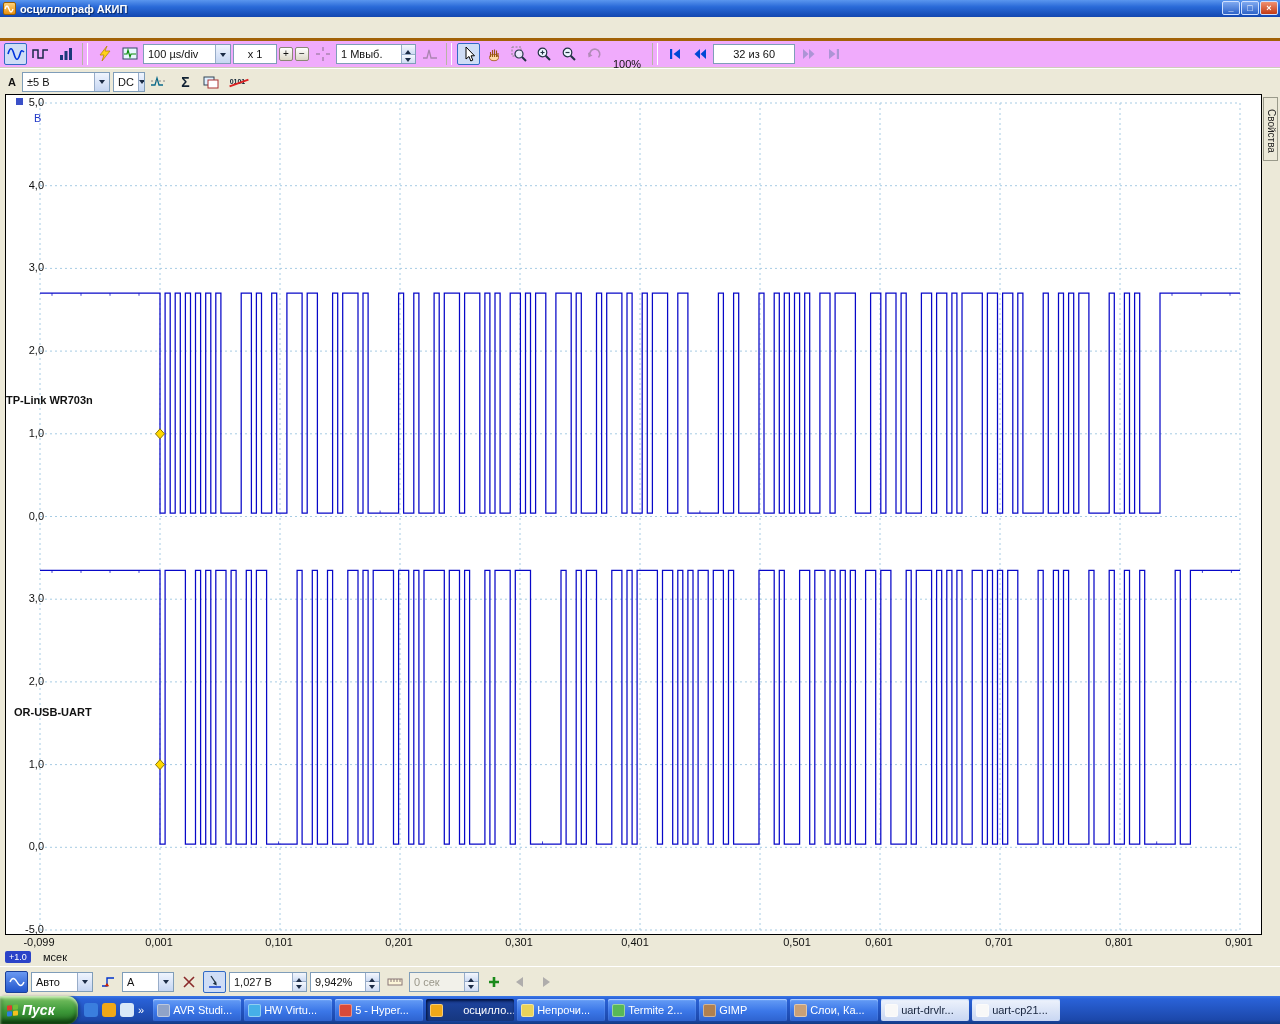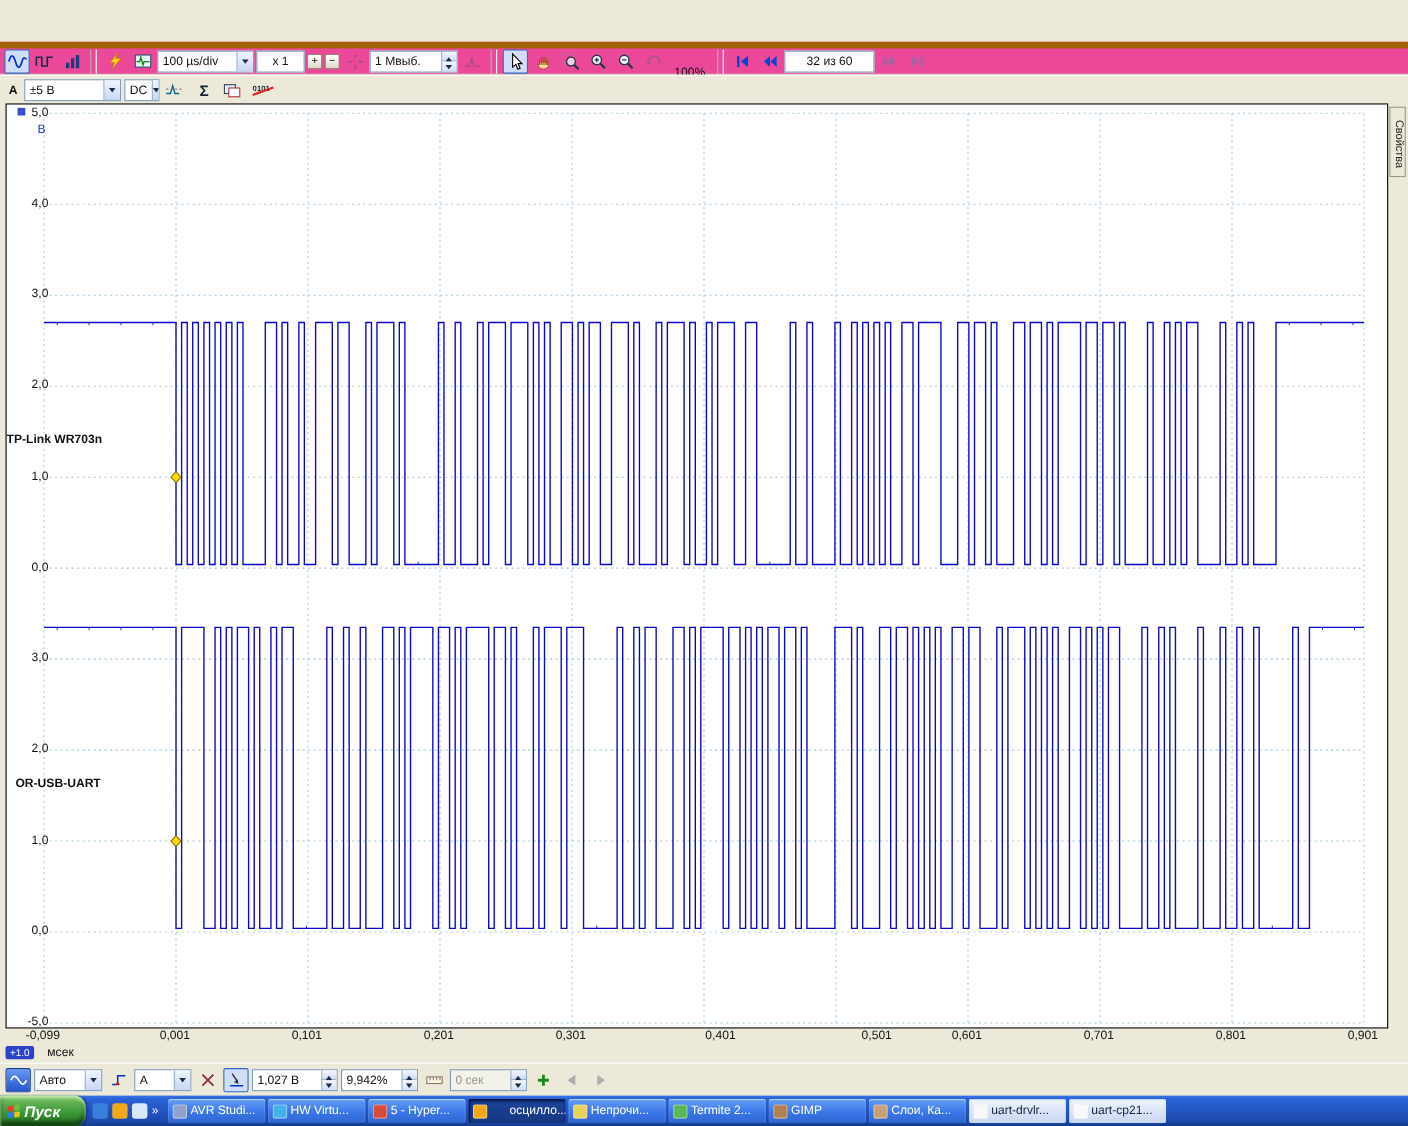--- a/index.html
+++ b/index.html
@@ -17,22 +17,22 @@
   .winbtns{position:absolute;right:2px;top:1px;display:flex;gap:1px;}
   .wbtn{width:18px;height:14px;border-radius:2px;border:1px solid #cfe0ff;
     background:linear-gradient(180deg,#7fa9f0,#2d63c8);color:#fff;font-size:9px;line-height:12px;
     text-align:center;font-weight:bold;}
   .wbtn.close{background:linear-gradient(180deg,#f09070,#c23a14);}
 
   
   .menubar{position:absolute;left:0;top:17px;width:1280px;height:21px;background:#ece9d8;
     border-bottom:1px solid #d8d4c4;padding-left:4px;display:flex;align-items:center;}
   .menu-item{padding:2px 8px;}
-  .toolbar{position:absolute;left:0;top:38px;width:1280px;height:30px;background:#ec4899;
-    border-top:6px solid #a16207;border-bottom:1px solid #d0ccba;display:flex;align-items:center;gap:2px;padding-left:4px;}
+  .toolbar{position:absolute;left:0;top:38px;width:1280px;height:30px;background:#f0abfc;
+    border-top:3px solid #a16207;border-bottom:1px solid #d0ccba;display:flex;align-items:center;gap:2px;padding-left:4px;}
   .channelbar{position:absolute;left:0;top:68px;width:1280px;height:26px;background:#ece9d8;
     border-top:1px solid #fff;display:flex;align-items:center;gap:3px;padding-left:5px;}
   .bottombar{position:absolute;left:0;top:966px;width:1280px;height:30px;background:#ece9d8;
     border-top:1px solid #fff;display:flex;align-items:center;gap:3px;padding-left:5px;}
 
   .tb{width:23px;height:22px;display:inline-flex;align-items:center;justify-content:center;
     border:1px solid transparent;border-radius:2px;flex:0 0 auto;}
   .tb.sel{background:#cfddf6;border-color:#316ac5;}
   .tb.dis{opacity:.45;}
   .tb.blue{background:linear-gradient(#6a99f2,#2255cc);border-color:#1a3f99;}
@@ -106,20 +106,33 @@
     font-size:10px;text-align:center;line-height:16px;flex:0 0 auto;}
   .chev{color:#fff;font-size:11px;}
   .tico{width:13px;height:13px;border-radius:3px;flex:0 0 auto;}
   .clock{color:#fff;font-size:11px;margin-left:5px;}
 </style>
 </head>
 <body>
 
 <div id="app">
 
+  <div class="titlebar">
+    <span class="app-icon">
+      <svg width="11" height="11">
+          <path d="M1 6 Q3 0 5 6 T9 6" fill="none" stroke="#fff" stroke-width="1.4"></path>
+        </svg>
+    </span>
+    <span class="title-text">осциллограф АКИП</span>
+    <span class="winbtns">
+      <span class="wbtn">_</span>
+      <span class="wbtn">□</span>
+      <span class="wbtn close">×</span>
+    </span>
+  </div>
 
 
   <div class="toolbar">
     <span class="tb sel">
       <svg width="18" height="16">
           <path d="M1 8 C3 1 5 1 7 8 C9 15 11 15 13 8 C14 4 15 4 17 6" fill="none" stroke="#0033dd" stroke-width="1.6"></path>
         </svg>
       </span>
     <span class="tb">
       <svg width="17" height="16">
@@ -298,21 +311,21 @@
         <span class="ylab" style="top: 745.3px;">0,0</span>
         <span class="ylab" style="top: 828px;">-5,0</span>
       </div>
   </div>
   <div class="xlabels" id="xlabels">
       <span style="left: 34px;">-0,099</span>
       <span style="left: 154px;">0,001</span>
       <span style="left: 274px;">0,101</span>
       <span style="left: 394px;">0,201</span>
       <span style="left: 514px;">0,301</span>
-      <span style="left: 650px; text-align: center;">0,401</span>
+      <span style="left: 630px; text-align: center;">0,401</span>
       <span style="left: 792px;">0,501</span>
       <span style="left: 874px;">0,601</span>
       <span style="left: 994px;">0,701</span>
       <span style="left: 1114px;">0,801</span>
       <span style="left: 1234px;">0,901</span>
     </div>
   <div class="unitrow">
     <span class="offset-badge">+1.0</span>
     <span class="x-unit">мсек</span>
   </div>

